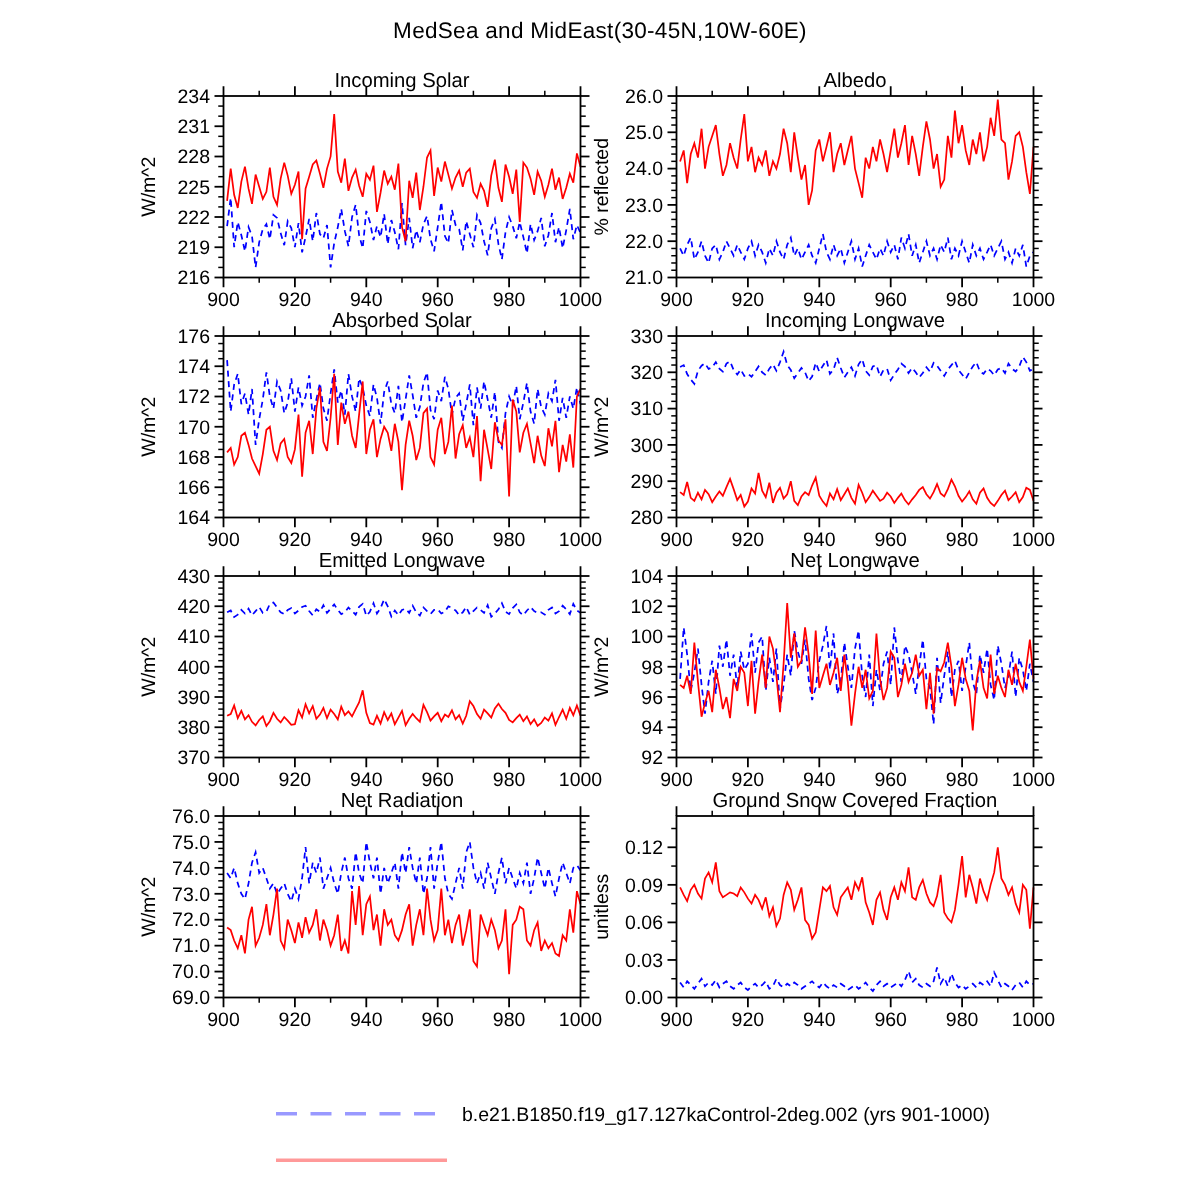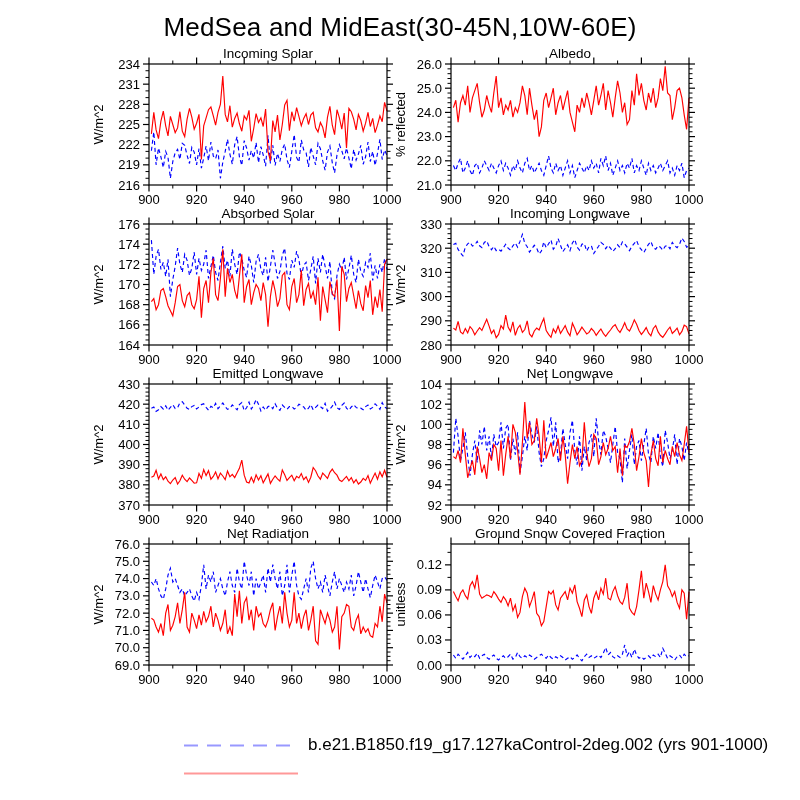--- a/index.html
+++ b/index.html
@@ -1,27 +1,27 @@
 <!DOCTYPE html>
 <html><head>
 <meta charset="utf-8">
 <style>
   html,body{margin:0;padding:0;background:#fff;}
   .page{position:relative;width:800px;height:800px;background:#ffffff;
         font-family:"Liberation Sans",sans-serif;color:#000;overflow:hidden;}
   .page-title{position:absolute;top:12px;left:0;width:100%;text-align:center;
-              font-size:26px;letter-spacing:0.2px;}
+              font-size:15px;letter-spacing:0.2px;}
   #charts{position:absolute;top:0;left:0;}
   #charts text{fill:#000;font-family:"Liberation Sans",sans-serif;}
   .legend{position:absolute;left:0;top:0;width:800px;height:800px;pointer-events:none;}
   .legend-row{position:absolute;left:183px;display:flex;align-items:center;}
   .legend-row.row0{top:735px;}
   .legend-row.row1{top:770px;}
   .legend-line{display:block;margin-right:9px;}
-  .legend-label{font-size:17px;white-space:nowrap;}
+  .legend-label{font-size:13px;white-space:nowrap;}
 </style>
 </head>
 <body>
 
 <div class="page">
   <svg id="charts" width="800" height="800" viewBox="0 0 800 800">
       <g>
         <line x1="143" y1="185" x2="149" y2="185" stroke="#000000" stroke-width="1.2"></line>
         <line x1="387" y1="185" x2="393" y2="185" stroke="#000000" stroke-width="1.2"></line>
         <text x="140" y="189.5" text-anchor="end" font-size="13">216</text>

